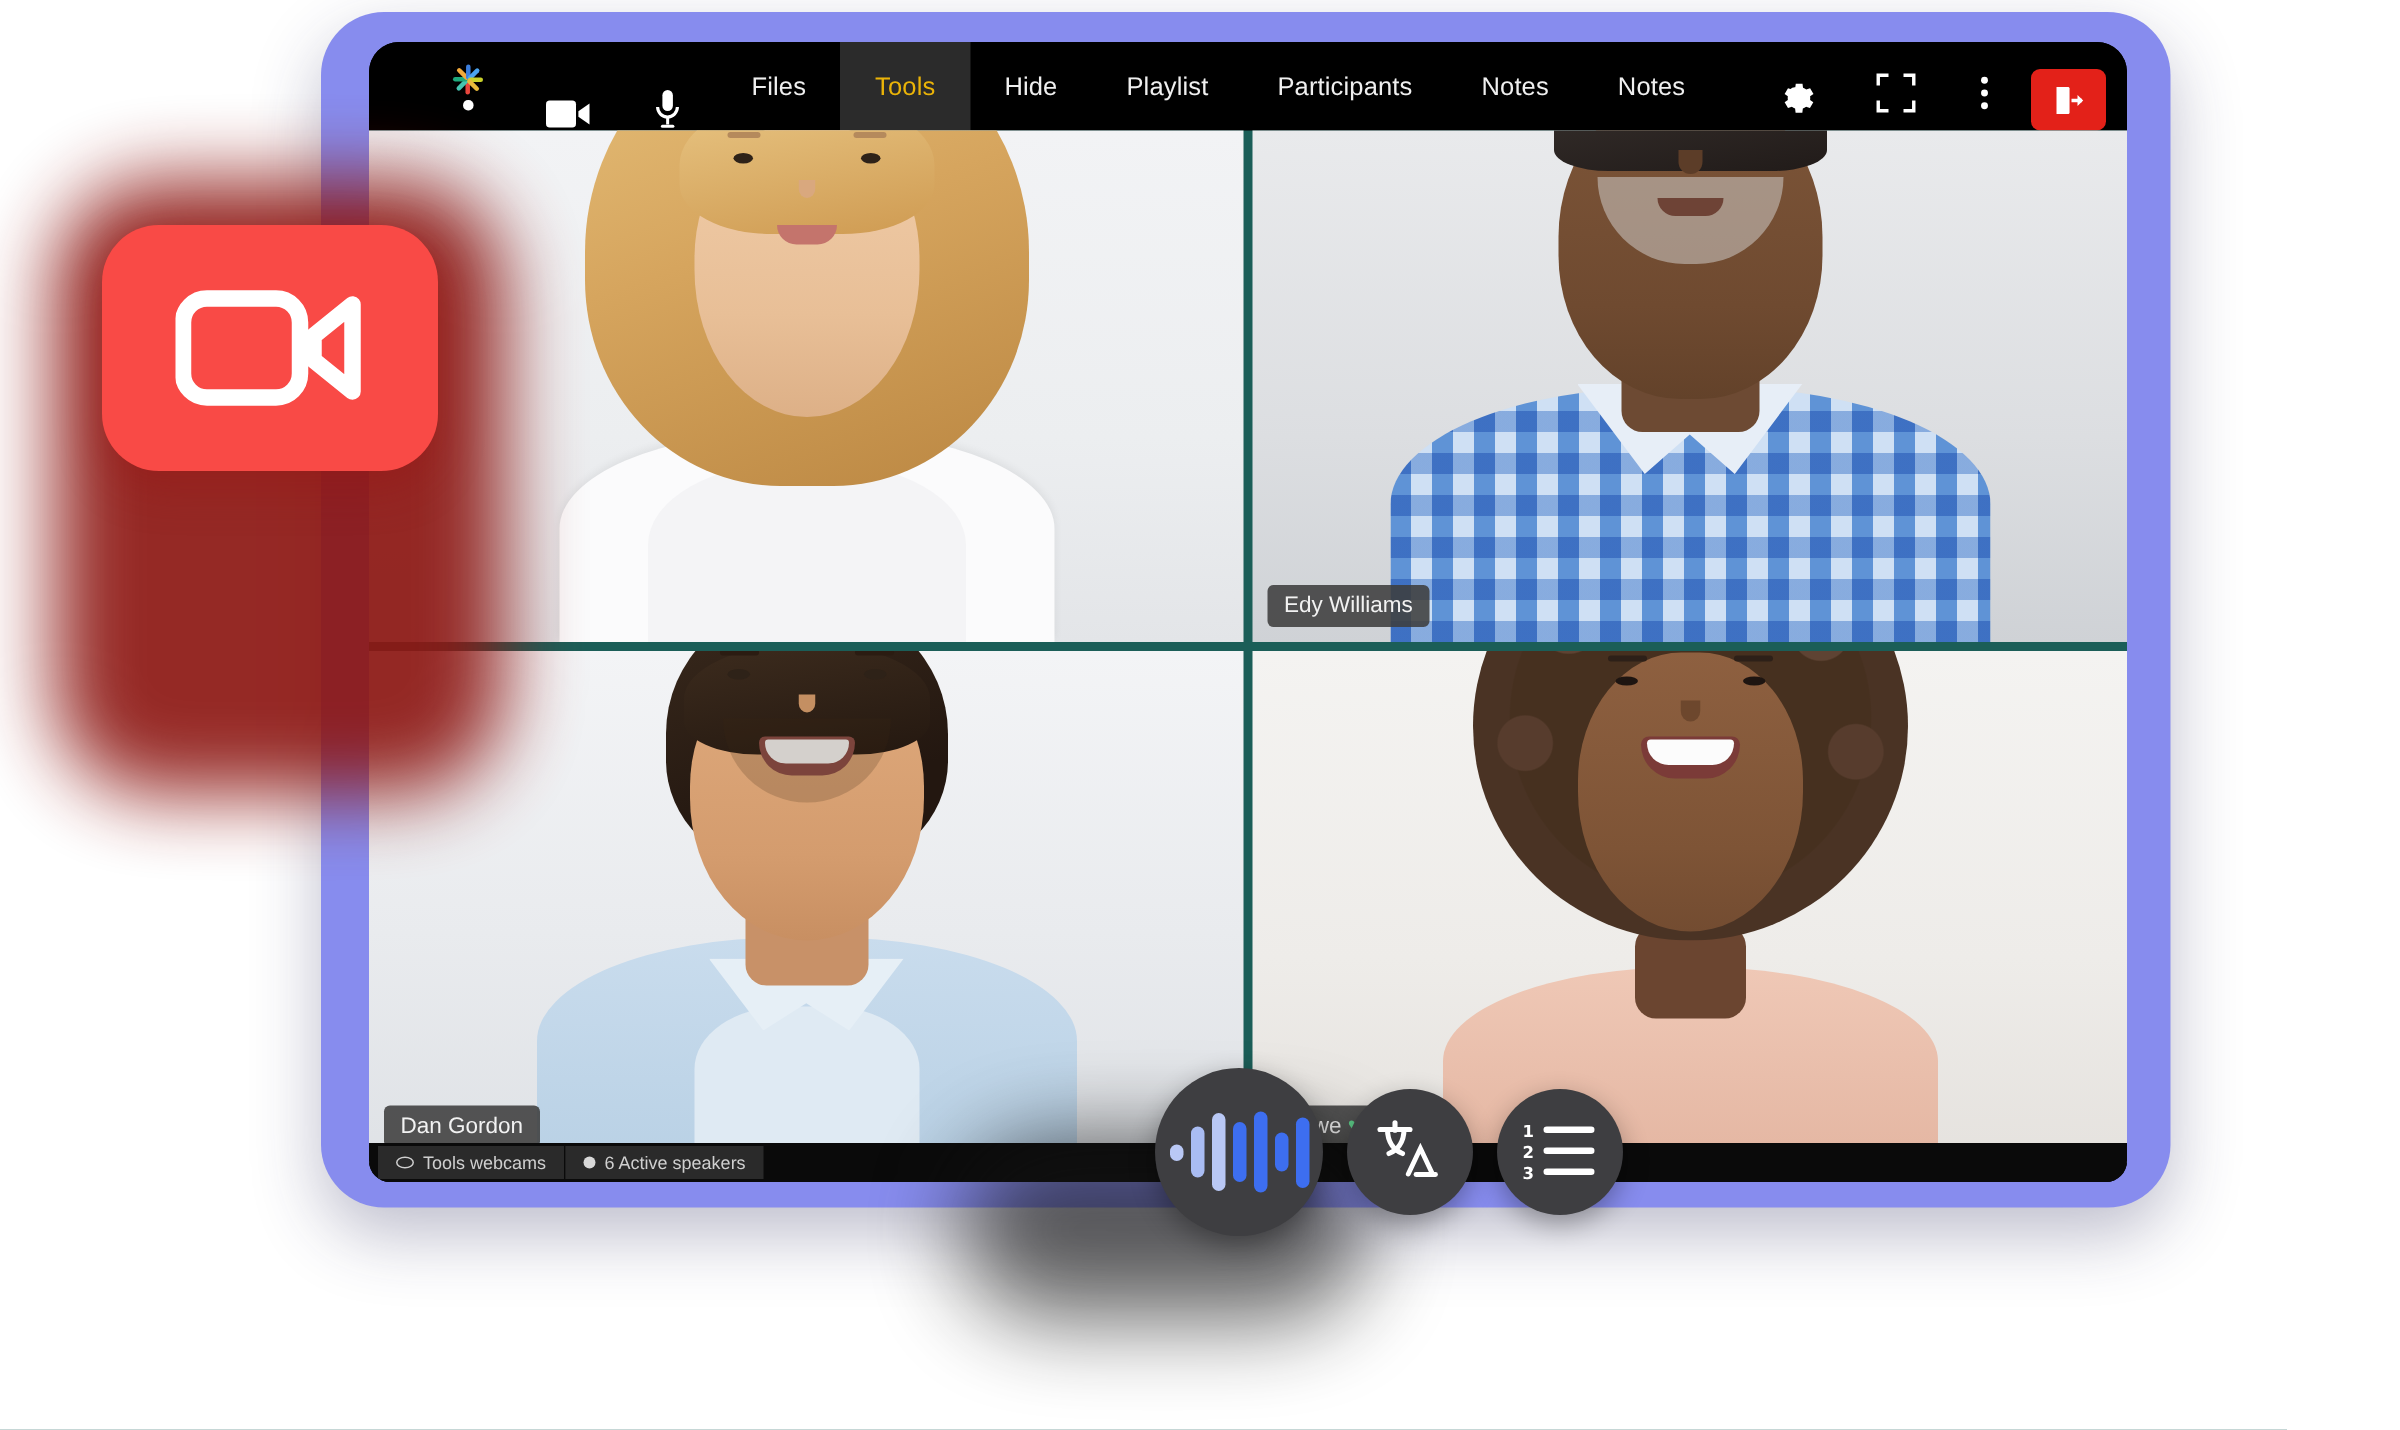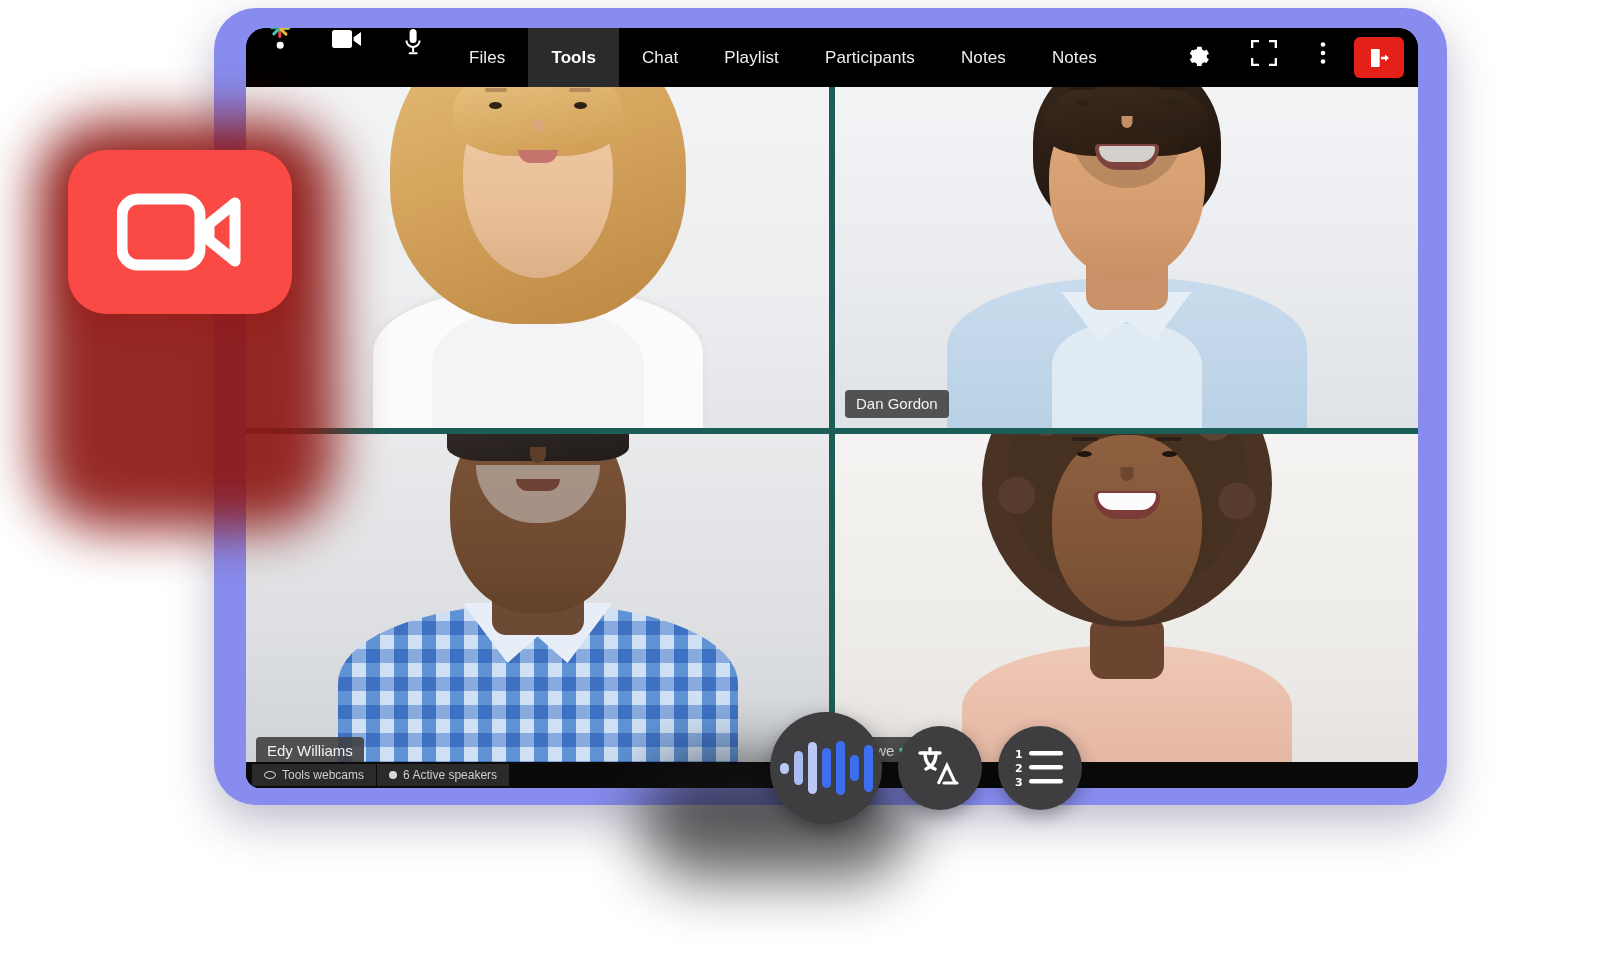--- a/index.html
+++ b/index.html
@@ -27,37 +27,38 @@
     background: #050505;
     border-radius: 20px 20px 14px 14px;
     overflow: hidden;
   }
 
   
   .toolbar {
     position: absolute; left: 0; top: 0;
     width: 100%; height: 59px;
     background: #000000;
-    display: flex; align-items: flex-start;
+    display: flex; align-items: flex-end;
     border-radius: 18px 18px 0 0;
+    padding-left: 32px;
   }
   .tb-logo {
     width: 68px; display: flex; align-items: center; justify-content: center;
   }
   .tb-icon-btn {
     width: 66px; display: flex; align-items: center; justify-content: center;
     cursor: pointer;
   }
   .tb-tab {
     display: flex; align-items: center; justify-content: center;
     padding: 0 23px;
     color: #efefef; font-size: 17px; letter-spacing: .1px;
     cursor: pointer; height: 100%;
   }
-  .tb-tab.active { background: #2b2b2b; font-weight: 700; color: #ffffff; }
+  .tb-tab.active { background: #2b2b2b; font-weight: 400; color: #eab308; }
   .tb-spacer { flex: 1 1 auto; }
   .tb-right { display: flex; align-items: stretch; }
   .tb-r-icon {
     width: 68px; display: flex; align-items: center; justify-content: center;
     cursor: pointer;
   }
   .tb-kebab { width: 50px; display:flex; align-items:center; justify-content:center; cursor:pointer; }
   .exit-btn {
     width: 50px; height: 41px; margin: 9px 14px 0 6px;
     background: #e32119; border-radius: 6px;
@@ -241,21 +242,21 @@
         <svg width="20" height="28" viewBox="0 0 20 28">
           <rect x="6.6" y="1" width="7" height="14" rx="3.5" fill="#ffffff"></rect>
           <path d="M3.4 12.4 a6.6 6.6 0 0 0 13.2 0" fill="none" stroke="#ffffff" stroke-width="2.1"></path>
           <rect x="9.1" y="19" width="2" height="5" fill="#ffffff"></rect>
           <rect x="5.6" y="24.2" width="9" height="2" rx="1" fill="#ffffff"></rect>
         </svg>
       </div>
 
       <div class="tb-tab">Files</div>
       <div class="tb-tab active">Tools</div>
-      <div class="tb-tab">Chat</div>
+      <div class="tb-tab">Hide</div>
       <div class="tb-tab">Playlist</div>
       <div class="tb-tab">Participants</div>
       <div class="tb-tab">Notes</div>
       <div class="tb-tab">Notes</div>
 
       <div class="tb-spacer"></div>
 
       <div class="tb-right">
         <div class="tb-r-icon">
           <svg width="27" height="27" viewBox="0 0 24 24">
@@ -308,20 +309,47 @@
             <div class="brow" style="left:22px;top:0;background:#b58a5c;"></div>
             <div class="brow" style="right:22px;top:0;background:#b58a5c;"></div>
             <div class="eye" style="left:26px;top:14px;"></div>
             <div class="eye" style="right:26px;top:14px;"></div>
             <div class="nose" style="top:32px;background:#d9a87e;"></div>
             <div class="mouth" style="top:62px;width:40px;height:13px;background:#c4746c;"></div>
           </div>
         </div>
       </div>
 
+      <div class="tile p3">
+        <div class="bg">
+
+          <div class="body" style="bottom:0;width:400px;height:170px;background:
+              repeating-linear-gradient(90deg,#5f93d6 0 14px,#cfe0f4 14px 28px),
+              repeating-linear-gradient(0deg,rgba(95,147,214,.55) 0 14px,rgba(255,255,255,.0) 14px 28px);
+              background-blend-mode:multiply;"></div>
+
+          <div style="position:absolute;left:50%;transform:translateX(-50%);bottom:112px;width:150px;height:60px;background:#e7eef7;clip-path:polygon(0 0,100% 0,70% 100%,50% 56%,30% 100%);"></div>
+
+          <div class="neck" style="bottom:140px;width:92px;height:62px;background:#6d4a33;border-radius:14px;"></div>
+
+          <div class="face" style="left:50%;transform:translateX(-50%);bottom:162px;width:176px;height:208px;background:linear-gradient(180deg,#7e5639 0%,#6f4a30 70%,#63422a 100%);border-radius:48% 48% 46% 46%;"></div>
+
+          <div class="hair" style="left:50%;transform:translateX(-50%);bottom:314px;width:182px;height:70px;background:linear-gradient(170deg,#3a3330,#211b19);border-radius:50% 50% 20% 20%;"></div>
+
+          <div style="position:absolute;left:50%;bottom:250px;transform:translateX(-50%);width:176px;height:112px;">
+
+            <div class="nose" style="top:34px;width:16px;height:16px;background:#5c3d28;"></div>
+
+            <div style="position:absolute;left:50%;transform:translateX(-50%);top:52px;width:124px;height:58px;border-radius:0 0 62px 62px;background:rgba(205,203,198,.55);"></div>
+            <div class="mouth" style="top:66px;width:44px;height:12px;background:#6e4336;"></div>
+          </div>
+        </div>
+        <div class="name-chip">Edy Williams</div>
+      </div>
+
       <div class="tile p2">
         <div class="bg">
 
           <div class="body" style="bottom:0;width:360px;height:150px;background:linear-gradient(180deg,#c9dced 0%, #b9d1e5 100%);"></div>
           <div class="body" style="bottom:0;width:150px;height:104px;background:#dfeaf3;border-radius:40% 40% 0 0;"></div>
 
           <div style="position:absolute;left:50%;transform:translateX(-50%);bottom:88px;width:130px;height:48px;background:#e6eff6;clip-path:polygon(0 0,100% 0,72% 100%,50% 62%,28% 100%);"></div>
 
           <div class="neck" style="bottom:118px;width:82px;height:64px;background:#c89168;border-radius:14px;"></div>
 
@@ -338,47 +366,20 @@
             <div class="eye" style="right:25px;top:13px;width:15px;"></div>
             <div class="nose" style="top:30px;background:#c48f62;"></div>
 
             <div class="mouth" style="top:58px;width:64px;height:26px;background:#8c4c47;border-radius:6px 6px 32px 32px;"></div>
             <div class="mouth" style="top:60px;width:56px;height:16px;background:#fbfbfb;border-radius:4px 4px 26px 26px;"></div>
 
             <div style="position:absolute;left:50%;transform:translateX(-50%);top:46px;width:112px;height:56px;border-radius:0 0 60px 60px;background:rgba(60,38,22,.20);"></div>
           </div>
         </div>
         <div class="name-chip">Dan Gordon</div>
-      </div>
-
-      <div class="tile p3">
-        <div class="bg">
-
-          <div class="body" style="bottom:0;width:400px;height:170px;background:
-              repeating-linear-gradient(90deg,#5f93d6 0 14px,#cfe0f4 14px 28px),
-              repeating-linear-gradient(0deg,rgba(95,147,214,.55) 0 14px,rgba(255,255,255,.0) 14px 28px);
-              background-blend-mode:multiply;"></div>
-
-          <div style="position:absolute;left:50%;transform:translateX(-50%);bottom:112px;width:150px;height:60px;background:#e7eef7;clip-path:polygon(0 0,100% 0,70% 100%,50% 56%,30% 100%);"></div>
-
-          <div class="neck" style="bottom:140px;width:92px;height:62px;background:#6d4a33;border-radius:14px;"></div>
-
-          <div class="face" style="left:50%;transform:translateX(-50%);bottom:162px;width:176px;height:208px;background:linear-gradient(180deg,#7e5639 0%,#6f4a30 70%,#63422a 100%);border-radius:48% 48% 46% 46%;"></div>
-
-          <div class="hair" style="left:50%;transform:translateX(-50%);bottom:314px;width:182px;height:70px;background:linear-gradient(170deg,#3a3330,#211b19);border-radius:50% 50% 20% 20%;"></div>
-
-          <div style="position:absolute;left:50%;bottom:250px;transform:translateX(-50%);width:176px;height:112px;">
-
-            <div class="nose" style="top:34px;width:16px;height:16px;background:#5c3d28;"></div>
-
-            <div style="position:absolute;left:50%;transform:translateX(-50%);top:52px;width:124px;height:58px;border-radius:0 0 62px 62px;background:rgba(205,203,198,.55);"></div>
-            <div class="mouth" style="top:66px;width:44px;height:12px;background:#6e4336;"></div>
-          </div>
-        </div>
-        <div class="name-chip">Edy Williams</div>
       </div>
 
       <div class="tile p4">
         <div class="bg">
 
           <div class="body" style="bottom:0;width:330px;height:130px;background:linear-gradient(180deg,#efc8b6 0%, #e4b6a2 100%);border-radius:48% 48% 0 0;"></div>
 
           <div class="neck" style="bottom:96px;width:74px;height:62px;background:#6b4530;border-radius:14px;"></div>
 
           <div class="hair" style="left:50%;transform:translateX(-50%);bottom:148px;width:290px;height:286px;border-radius:50%;

